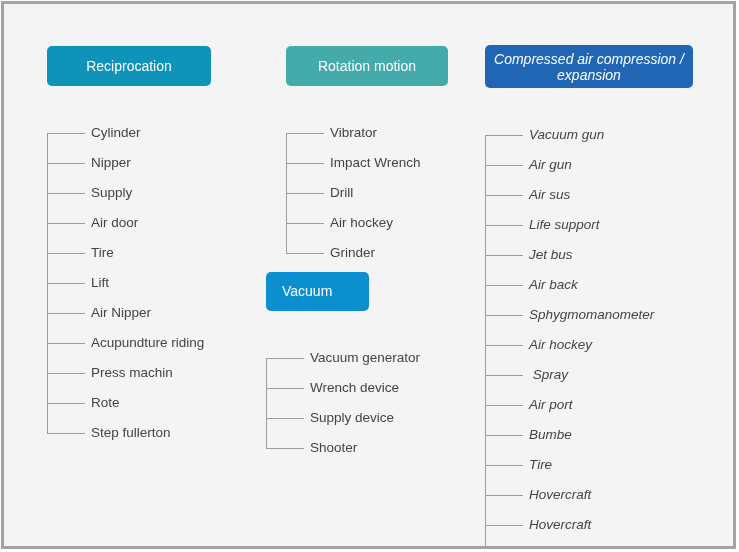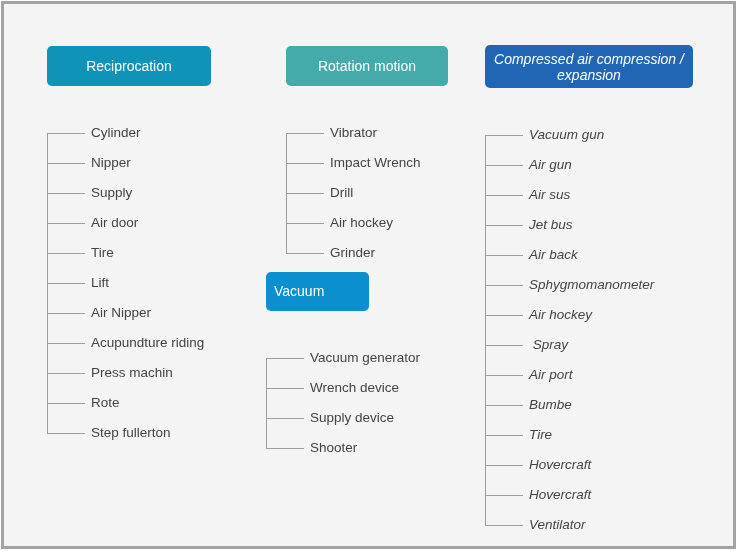--- a/index.html
+++ b/index.html
@@ -41,21 +41,21 @@
     align-items: center;
     box-sizing: border-box;
     text-rendering: optimizeLegibility;
   }
   .group-header.center {
     justify-content: center;
     text-align: center;
   }
   .group-header.left {
     justify-content: flex-start;
-    padding-left: 8px;
+    padding-left: 16px;
     text-align: center;
   }
 
   
   .tree {
     position: relative;
     margin-top: 32px;
     padding-left: 0;
     list-style: none;
   }
@@ -220,20 +220,24 @@
       <div class="tree-item">
         <span class="branch"></span>
         <span class="tree-label">Air gun</span>
       </div>
       <div class="tree-item">
         <span class="branch"></span>
         <span class="tree-label">Air sus</span>
       </div>
       <div class="tree-item">
         <span class="branch"></span>
+        <span class="tree-label">Life support</span>
+      </div>
+      <div class="tree-item">
+        <span class="branch"></span>
         <span class="tree-label">Jet bus</span>
       </div>
       <div class="tree-item">
         <span class="branch"></span>
         <span class="tree-label">Air back</span>
       </div>
       <div class="tree-item">
         <span class="branch"></span>
         <span class="tree-label">Sphygmomanometer</span>
       </div>

